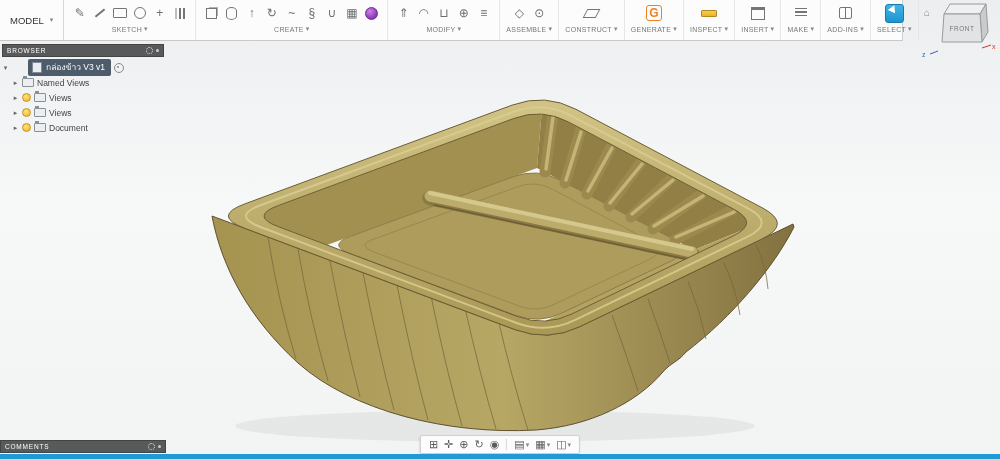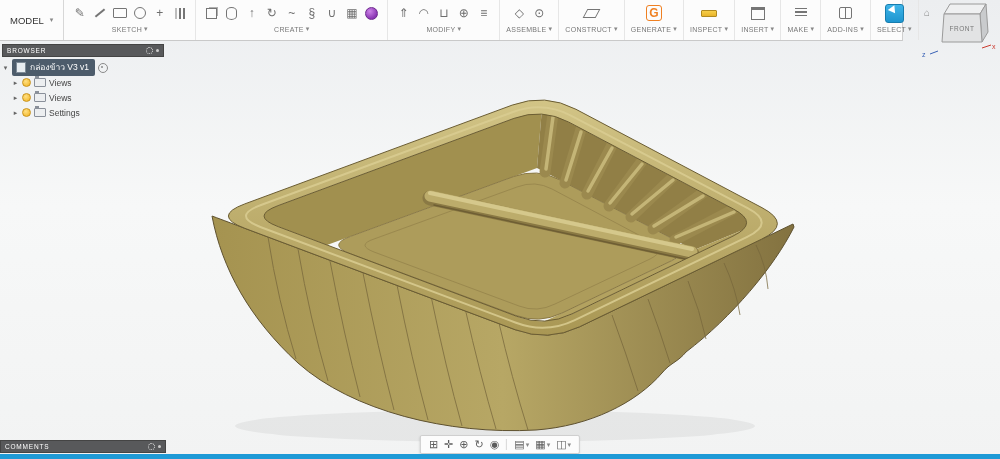--- a/index.html
+++ b/index.html
@@ -67,21 +67,21 @@
   .panel-bar .bar-right{display:flex;align-items:center;gap:3px}
   .mini-gear{width:5px;height:5px;border:1.5px dotted #ddd;border-radius:50%}
   .mini-dot{width:3px;height:3px;border-radius:50%;background:#ccc}
   .tree{margin-top:3px;font-size:8.5px;color:#444}
   .t-row{display:flex;align-items:center;height:15px;gap:3px;cursor:default}
   .t-row.child{padding-left:10px}
   .exp{font-size:7px;color:#666;width:7px;text-align:center;cursor:pointer}
   .ico-doc{width:8px;height:9px;background:#e8edf1;border:1px solid #7d8a96;flex:0 0 auto}
   .root-chip{
     display:flex;align-items:center;gap:4px;background:#4d5c6b;color:#fff;
-    border-radius:2px;padding:1px 6px 2px 4px;font-size:8.5px;cursor:pointer;
+    border-radius:2px;padding:1px 6px 2px 4px;font-size:8.5px;cursor:pointer;margin-left:16px;
   }
   .ico-radio{width:8px;height:8px;border:1px solid #8a8a8a;border-radius:50%;position:relative;cursor:pointer}
   .ico-radio::before{content:"";position:absolute;left:2px;top:2px;width:2px;height:2px;border-radius:50%;background:#8a8a8a}
   .ico-bulb{width:7px;height:7px;border-radius:50%;border:1px solid #c9931c;flex:0 0 auto;
      background:radial-gradient(circle at 40% 35%,#ffe084,#f2b21d)}
   .ico-folder{width:10px;height:7px;background:#eceef0;border:1px solid #8a909a;border-radius:1px;position:relative;flex:0 0 auto}
   .ico-folder::before{content:"";position:absolute;top:-3px;left:0;width:4px;height:2px;background:#8a909a}
   .ico-gear{width:7px;height:7px;border:2px dotted #6f7780;border-radius:50%;flex:0 0 auto}
   .t-label{white-space:nowrap}
   
@@ -301,35 +301,40 @@
       <div class="t-row">
         <span class="exp">▾</span>
         <span class="root-chip">
           <span class="ico-doc"></span>
           <span>กล่องข้าว V3 v1</span>
         </span>
         <span class="ico-radio"></span>
       </div>
       <div class="t-row child">
         <span class="exp">▸</span>
-        <span class="ico-bulb"></span>
         <span class="ico-folder"></span>
-        <span class="t-label">Views</span>
+        <span class="t-label">Named Views</span>
       </div>
       <div class="t-row child">
         <span class="exp">▸</span>
         <span class="ico-bulb"></span>
         <span class="ico-folder"></span>
         <span class="t-label">Views</span>
       </div>
       <div class="t-row child">
         <span class="exp">▸</span>
         <span class="ico-bulb"></span>
         <span class="ico-folder"></span>
-        <span class="t-label">Settings</span>
+        <span class="t-label">Views</span>
+      </div>
+      <div class="t-row child">
+        <span class="exp">▸</span>
+        <span class="ico-bulb"></span>
+        <span class="ico-folder"></span>
+        <span class="t-label">Document</span>
       </div>
     </div>
 </div>
 
 <div class="viewcube">
   <svg width="78" height="60" viewBox="0 0 78 60">
     <text x="6" y="14" font-size="10" fill="#8a8a8a">⌂</text>
     <path d="M 26,12 L 62,12 L 68,2 L 32,2 Z" fill="#eff0f1" stroke="#9a9a9a" stroke-width="1"></path>
     <path d="M 62,12 L 68,2 L 70,30 L 64,40 Z" fill="#c9cbcd" stroke="#9a9a9a" stroke-width="1"></path>
     <path d="M 26,12 L 62,12 L 64,40 L 24,40 Z" fill="#e2e3e4" stroke="#9a9a9a" stroke-width="1"></path>

